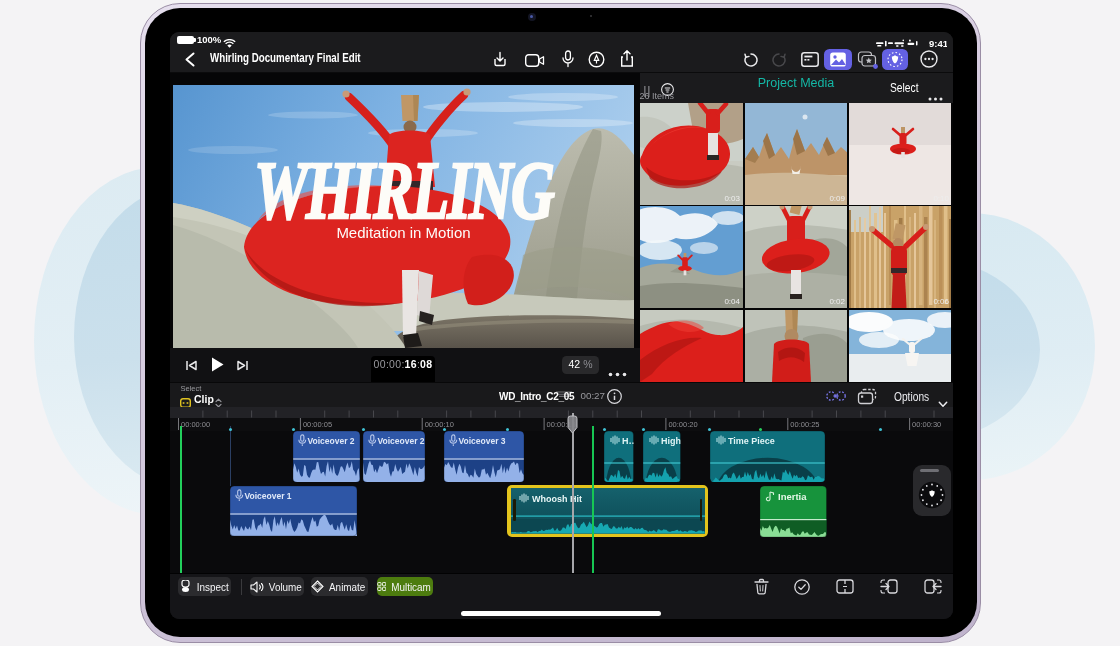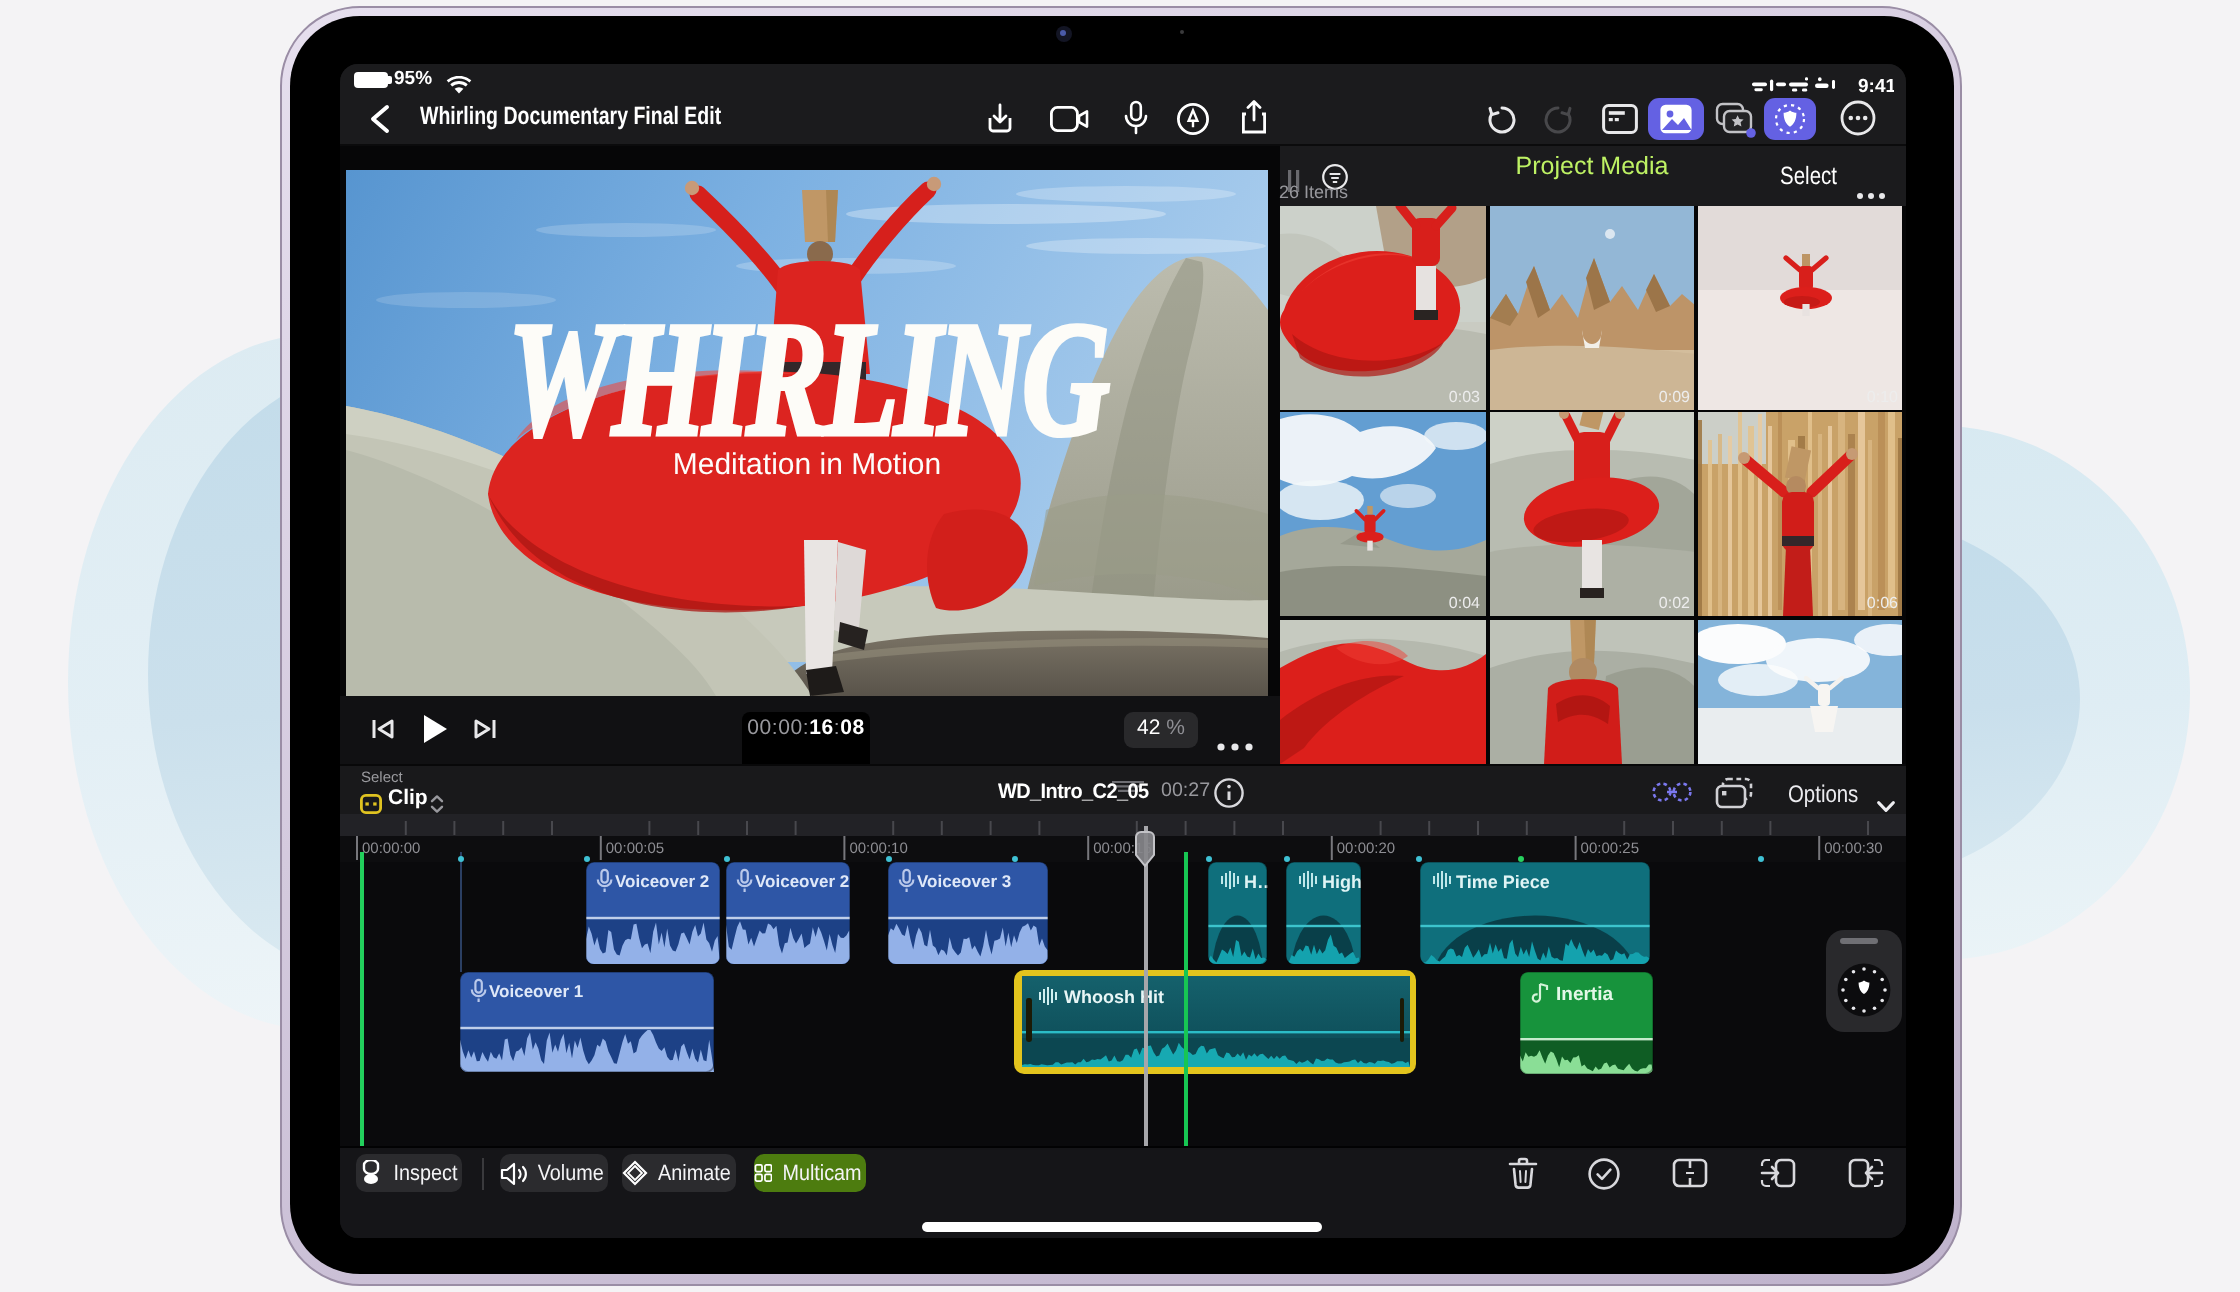--- a/index.html
+++ b/index.html
@@ -13,21 +13,21 @@
 <div class="abs" style="left:139.5px;top:2.5px;width:841.5px;height:640px;border-radius:40px;
 background:linear-gradient(160deg,#e6dfee 0%,#d4cade 45%,#bfb3cc 100%);border:1px solid #9a8da5;box-sizing:border-box;">
 <div class="abs" style="left:4.5px;top:4.5px;right:3px;bottom:4.5px;border-radius:35px;background:#000;"></div>
 <div class="abs" style="left:387px;top:9px;width:8px;height:8px;border-radius:50%;background:#131524;"></div>
 <div class="abs" style="left:389.5px;top:11.5px;width:3px;height:3px;border-radius:50%;background:#4a5aa8;"></div>
 <div class="abs" style="left:449px;top:11px;width:2.5px;height:2.5px;border-radius:50%;background:#3a3a3c;"></div>
 <div class="abs" style="left:29px;top:28.5px;width:783px;height:587px;border-radius:9px;background:#141416;overflow:hidden;">
 <div class="abs" style="left:0px;top:0px;width:783px;height:40.5px;background:#1b1b1d;border-bottom:1px solid #0b0b0c;box-sizing:border-box;"></div>
       <div class="abs" style="left:7px;top:3.5px;width:17px;height:8px;background:#fff;border-radius:2px;"></div>
       <div class="abs" style="left:24.5px;top:5.5px;width:1.5px;height:4px;background:#fff;border-radius:0 1px 1px 0;"></div>
-      <div class="abs" style="left:27.5px;top:1.5px;font-size:9.5px;color:#fff;font-weight:bold;white-space:nowrap;">95%</div>
+      <div class="abs" style="left:27.5px;top:1.5px;font-size:9.5px;color:#fff;font-weight:bold;white-space:nowrap;">100%</div>
       <div class="abs" style="left:53px;top:2.5px;"><svg width="13" height="10" viewBox="0 0 13 10" xmlns="http://www.w3.org/2000/svg">
           <path d="M6.5 8.8 L4.3 6.4 a3.4 3.4 0 0 1 4.4 0 Z" fill="#fff"></path>
           <path d="M2.6 4.7 a6 6 0 0 1 7.8 0" stroke="#fff" stroke-width="1.4" fill="none"></path>
           <path d="M0.8 2.7 a8.8 8.8 0 0 1 11.4 0" stroke="#fff" stroke-width="1.4" fill="none"></path>
         </svg></div>
       <div class="abs" style="left:706px;top:2.5px;"><svg width="71" height="10" viewBox="0 0 71 10" xmlns="http://www.w3.org/2000/svg">
           <g fill="#fff">
             <rect x="0" y="3.2" width="7.5" height="1.9" rx="0.9"></rect>
             <rect x="1.2" y="6.1" width="4.2" height="1.5" rx="0.7"></rect>
             <rect x="9" y="1.8" width="1.6" height="5.8" rx="0.8"></rect>
@@ -184,21 +184,21 @@
       <div class="abs" style="left:470px;top:40.5px;width:313px;height:309.5px;background:#050506;"></div>
       <div class="abs" style="left:470px;top:40.5px;width:313px;height:30px;background:#1b1b1d;"></div>
       <div class="abs" style="left:474px;top:51px;"><svg width="6" height="11" viewBox="0 0 6 11" xmlns="http://www.w3.org/2000/svg">
           <rect x="0" y="0" width="1.6" height="11" fill="#6a6a6e"></rect>
           <rect x="4" y="0" width="1.6" height="11" fill="#6a6a6e"></rect>
         </svg></div>
       <div class="abs" style="left:491px;top:50px;"><svg width="13" height="13" viewBox="0 0 13 13" xmlns="http://www.w3.org/2000/svg">
           <circle cx="6.5" cy="6.5" r="5.9" stroke="#e8e8ea" stroke-width="1.1" fill="none"></circle>
           <path d="M3.8 5 h5.4 M4.6 7 h3.8 M5.4 9 h2.2" stroke="#e8e8ea" stroke-width="1" fill="none"></path>
         </svg></div>
-      <div class="abs" style="left:470px;top:44px;width:313px;height:14px;text-align:center;font-size:12.5px;color:#bef264;">Project Media</div>
+      <div class="abs" style="left:470px;top:44px;width:313px;height:14px;text-align:center;font-size:12.5px;color:#14b8a6;">Project Media</div>
       <div class="abs" style="left:470px;top:58.5px;width:313px;height:11px;text-align:left;font-size:9px;color:#98989d;">26 Items</div>
       <div class="abs" style="left:720.5px;top:48.5px;font-size:12.5px;color:#fff;font-weight:normal;white-space:nowrap;transform:scaleX(0.82);transform-origin:left center;">Select</div>
       <div class="abs" style="left:758px;top:54.5px;"><svg width="15" height="4" viewBox="0 0 15 4" xmlns="http://www.w3.org/2000/svg">
           <g fill="#e8e8ea">
             <circle cx="2" cy="2" r="1.5"></circle>
             <circle cx="7.5" cy="2" r="1.5"></circle>
             <circle cx="13" cy="2" r="1.5"></circle>
           </g>
         </svg></div>
       <div class="abs" style="left:470px;top:70.5px;width:103px;height:102px;overflow:hidden;"><svg width="103" height="102" viewBox="0 0 103 102" xmlns="http://www.w3.org/2000/svg">

